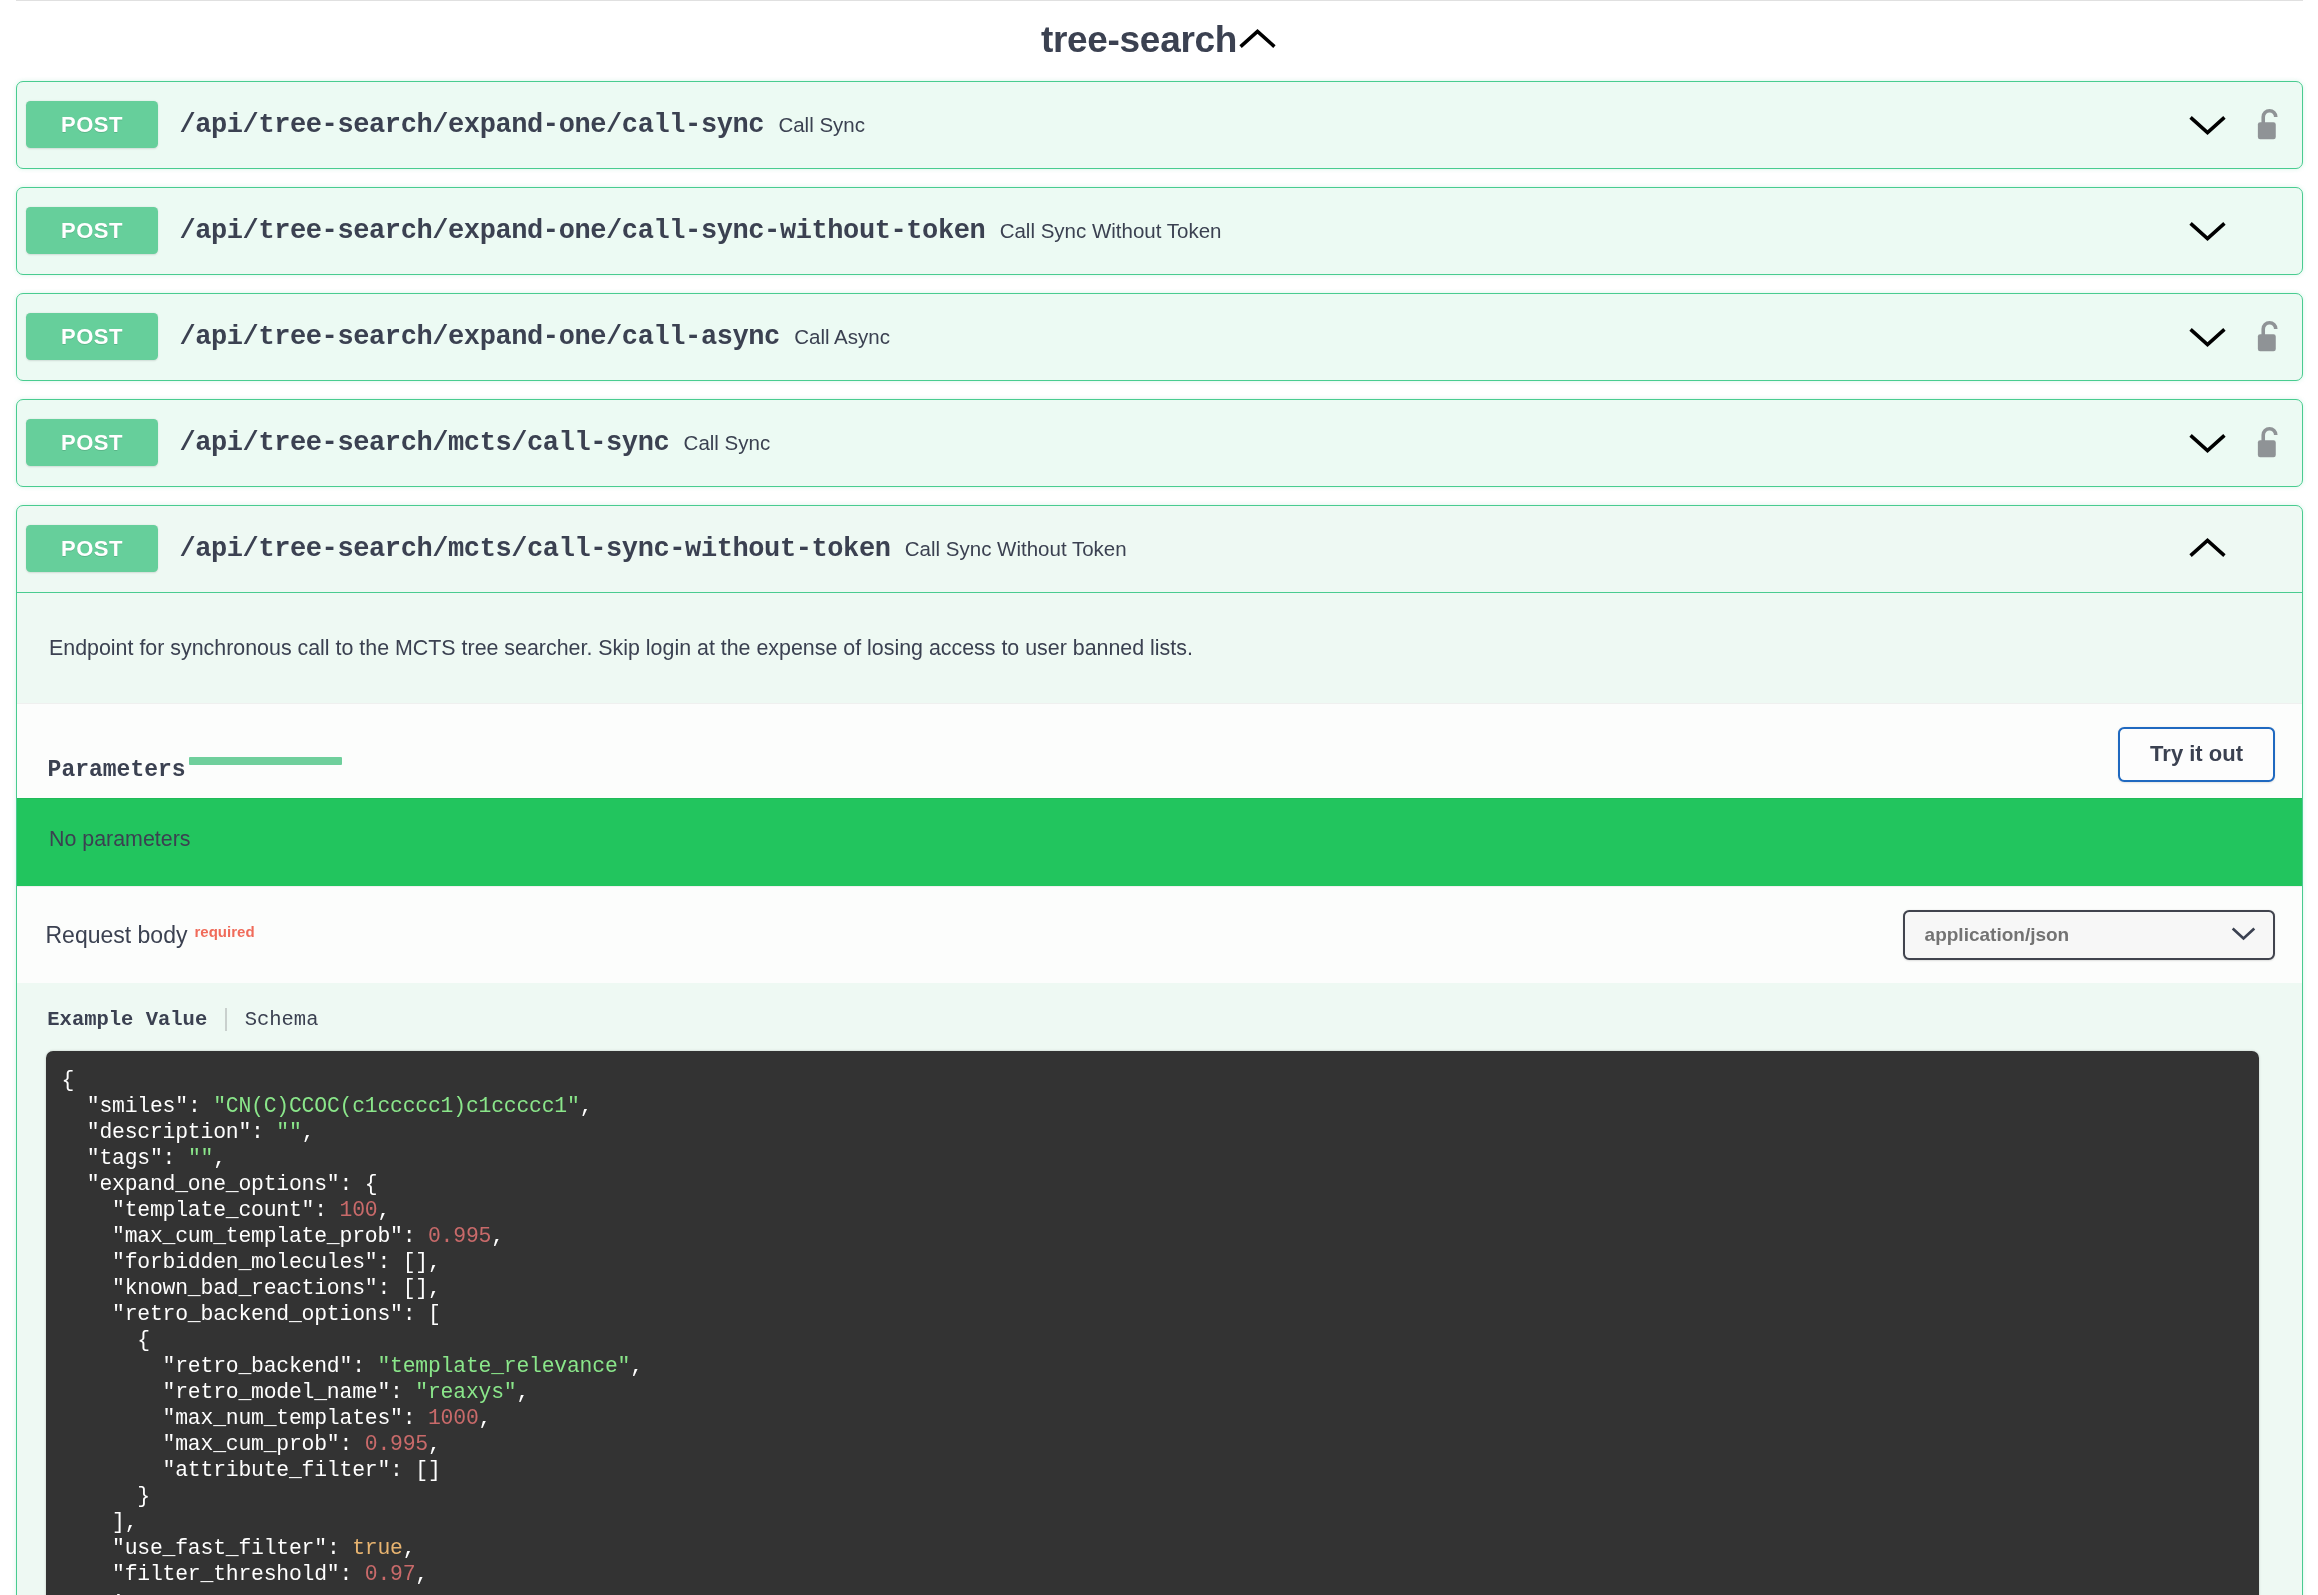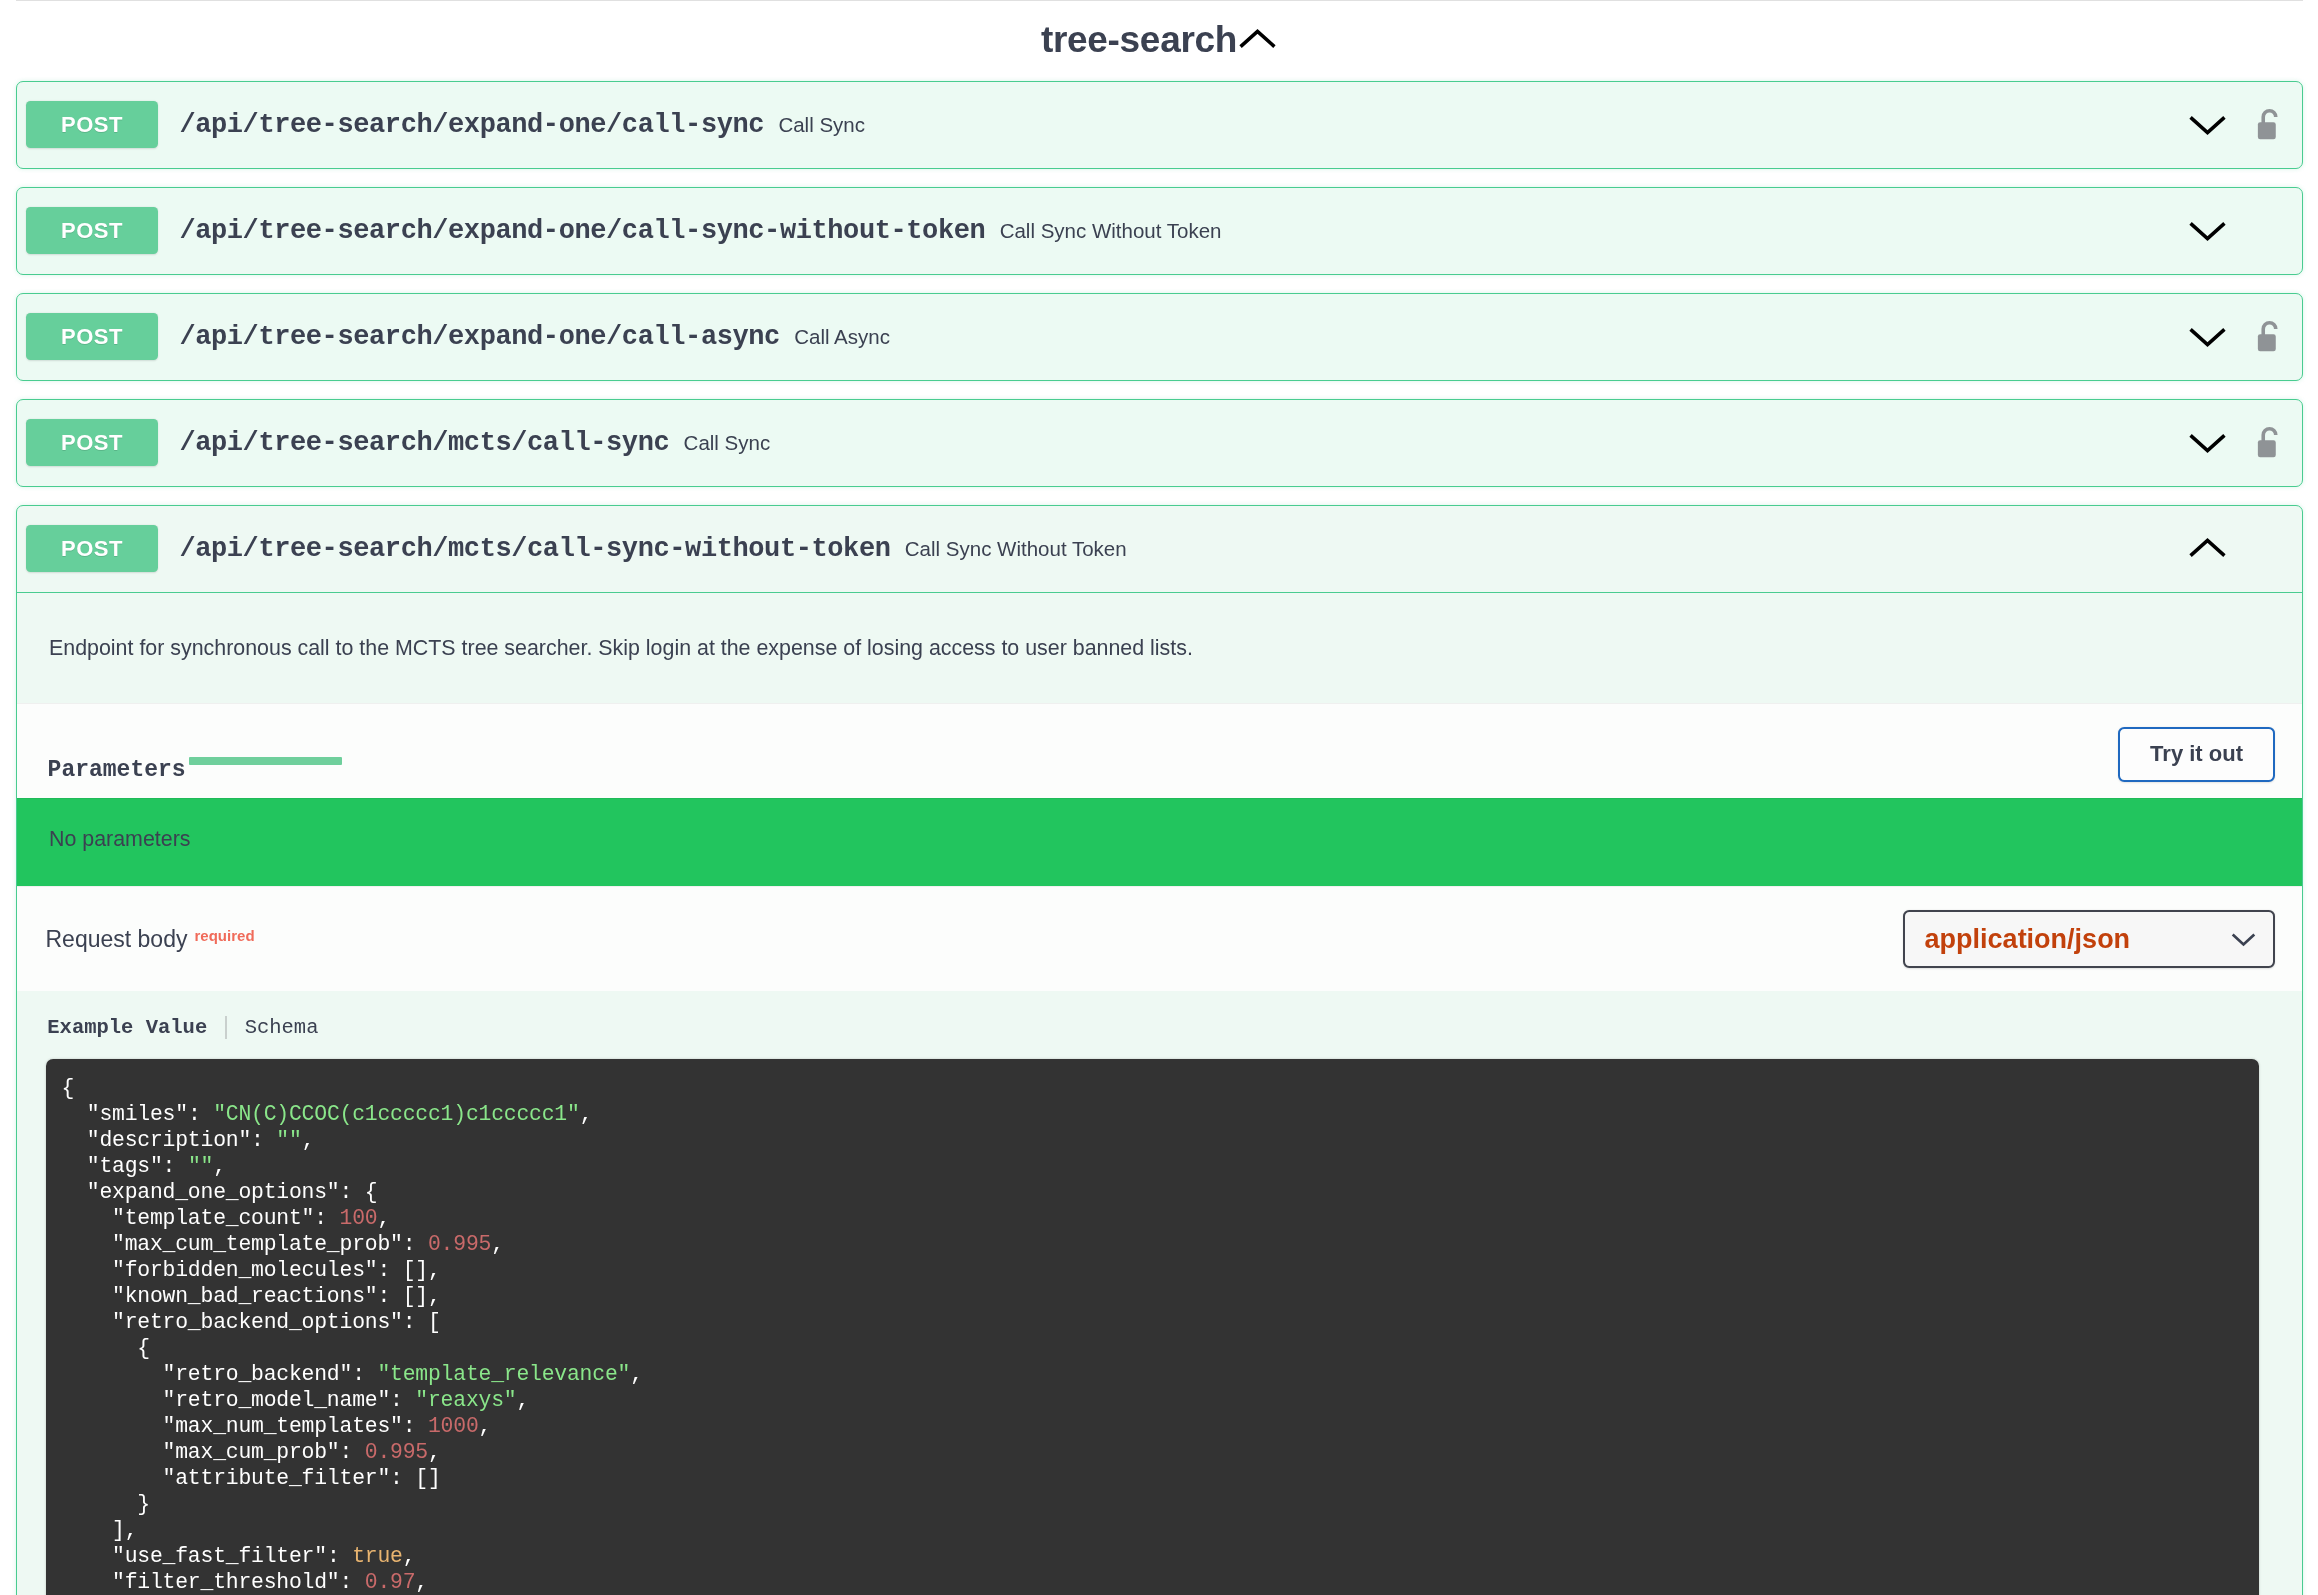--- a/index.html
+++ b/index.html
@@ -131,21 +131,21 @@
     display: flex; align-items: center; justify-content: space-between;
     border: 2.7px solid #41444e;
     border-radius: 6.2px;
     background: #f7f7f7;
     padding: 11.6px 16px 11.6px 19.6px;
     min-width: 372px;
     cursor: pointer;
     box-shadow: 0 0.9px 1.8px rgba(0,0,0,0.12);
   }
   .content-type span {
-    font-size: 27px; font-weight: bold; color: #c2410c;
+    font-size: 19px; font-weight: bold; color: #737373;
   }
 
   .example-area { background: #eef9f3; padding: 25px 27px 0 28.5px; }
   .example-tabs { display: flex; gap: 0; padding-bottom: 19.6px; font-family: Liberation Mono, monospace; }
   .ex-tab { font-size: 20.5px; color: #3b4151; cursor: pointer; padding: 0 1.8px; }
   .ex-tab.active { font-weight: bold; }
   .ex-sep {
     display: inline-block; width: 1.8px; height: 23px;
     background: #c9d0cd; margin: 0 16px;
   }

